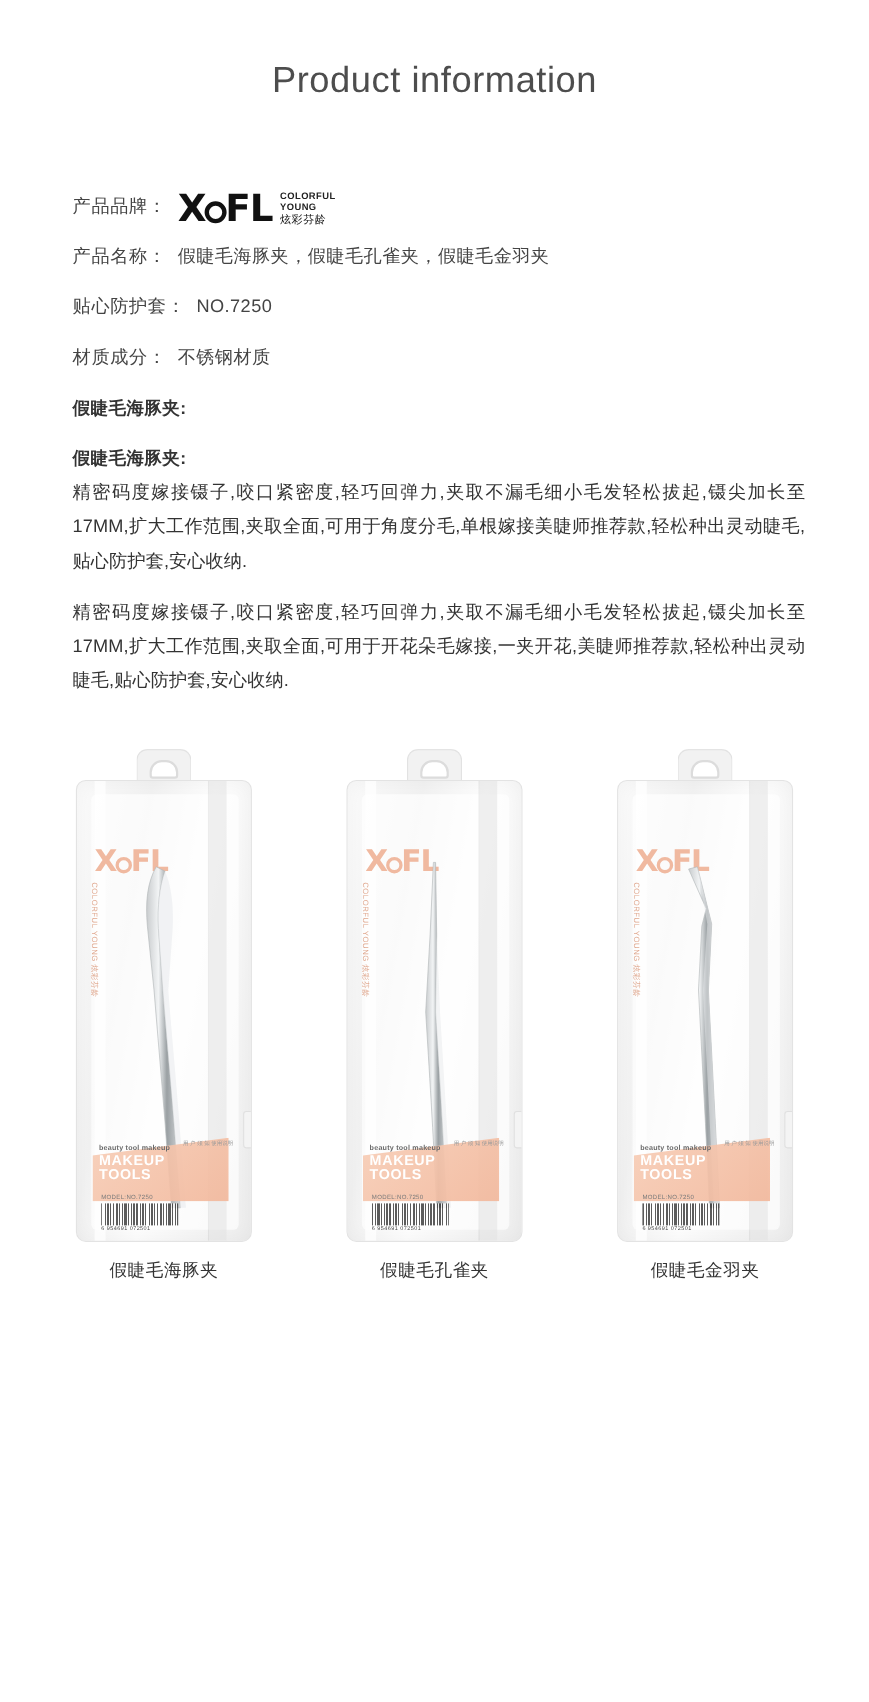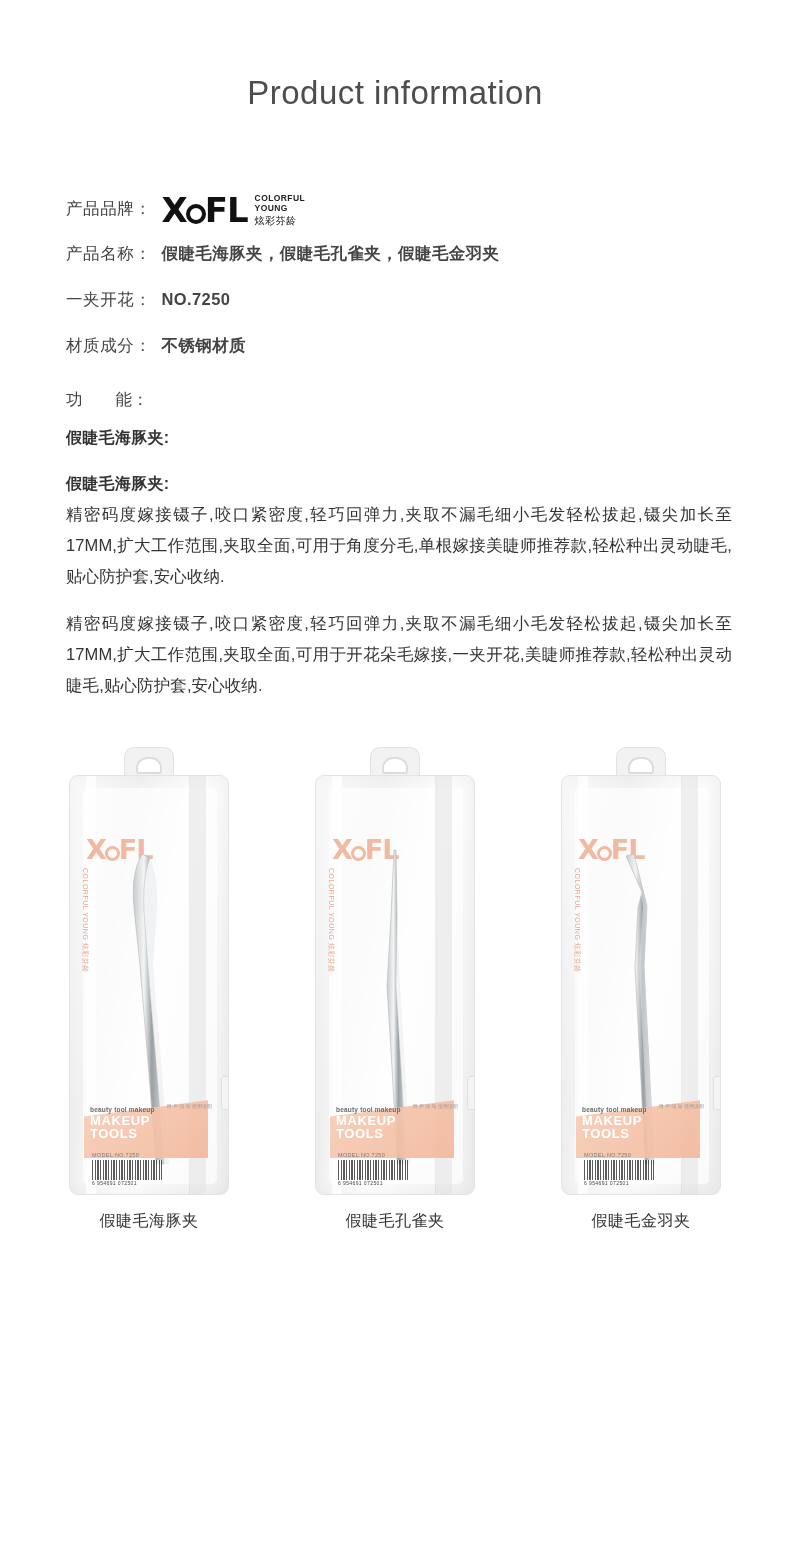--- a/index.html
+++ b/index.html
@@ -11,21 +11,21 @@
     width: 790px;
     height: 1547px;
     position: relative;
     font-family: "Liberation Sans", "DejaVu Sans", sans-serif;
     color: #333333;
     overflow: hidden;
   }
 
   
   .header {
-    padding-top: 72px;
+    padding-top: 52px;
     text-align: center;
   }
   .header .title-en {
     font-size: 33px;
     font-weight: 400;
     color: #4d4d4d;
     letter-spacing: 0.5px;
     line-height: 1.25;
   }
   .header .title-cn {
@@ -59,21 +59,20 @@
   }
   .spec-label.spaced {
     letter-spacing: 0;
   }
   .spec-value {
     font-size: 16.5px;
     color: #444444;
     line-height: 28px;
     margin-left: 10px;
     letter-spacing: 0.4px;
-    font-weight: bold;
   }
 
   
   .brand-row {
     margin-bottom: 14px;
     align-items: center;
   }
   .brand-logo {
     display: flex;
     align-items: center;
@@ -357,32 +356,29 @@
       </div>
     </div>
   </div>
 
   <div class="spec-row">
     <div class="spec-label">产品名称：</div>
     <div class="spec-value">假睫毛海豚夹，假睫毛孔雀夹，假睫毛金羽夹</div>
   </div>
 
   <div class="spec-row">
-    <div class="spec-label">一夹开花：</div>
+    <div class="spec-label">贴心防护套：</div>
     <div class="spec-value">NO.7250</div>
   </div>
 
   <div class="spec-row">
     <div class="spec-label">材质成分：</div>
     <div class="spec-value">不锈钢材质</div>
   </div>
 
-  <div class="spec-row func-row">
-    <div class="spec-label spaced">功　　能：</div>
-  </div>
 </div>
 
 <div class="desc-block">
 
   <div class="desc-section">
     <div class="desc-title">假睫毛海豚夹:</div>
   </div>
 
   <div class="desc-section">
     <div class="desc-title">假睫毛海豚夹:</div>

